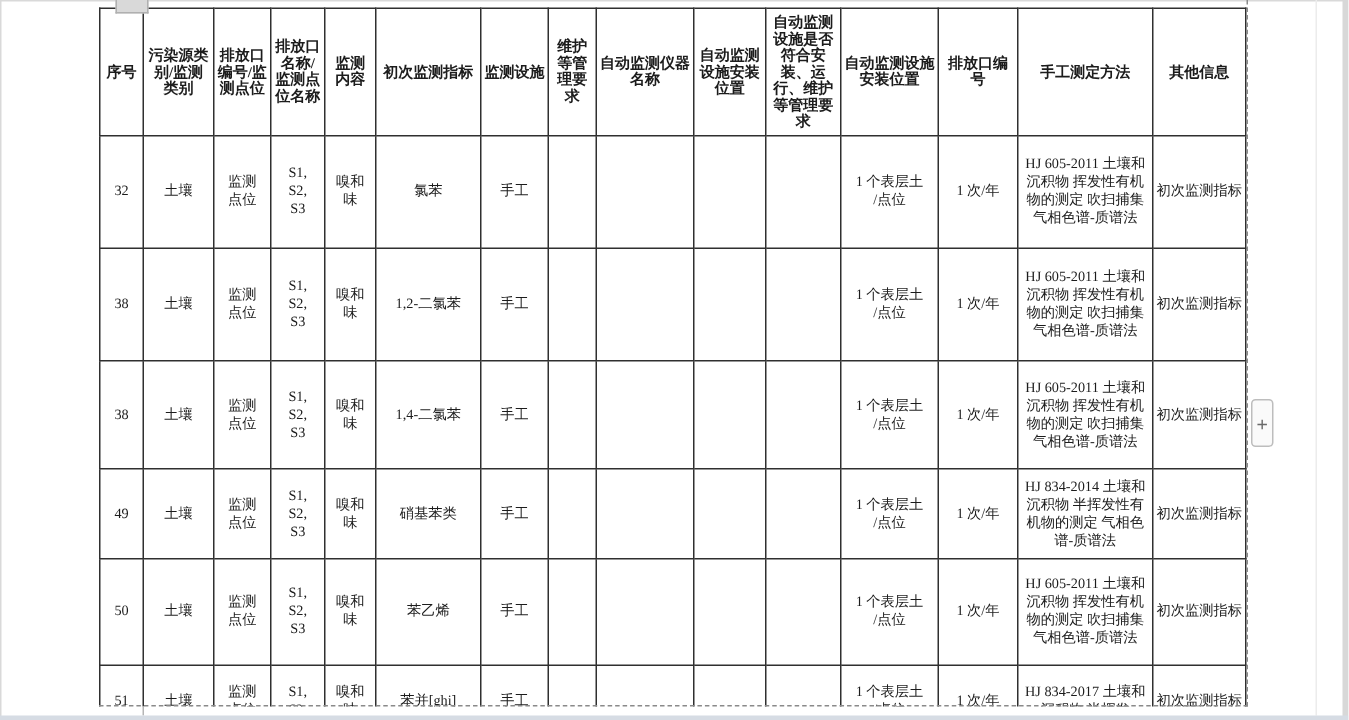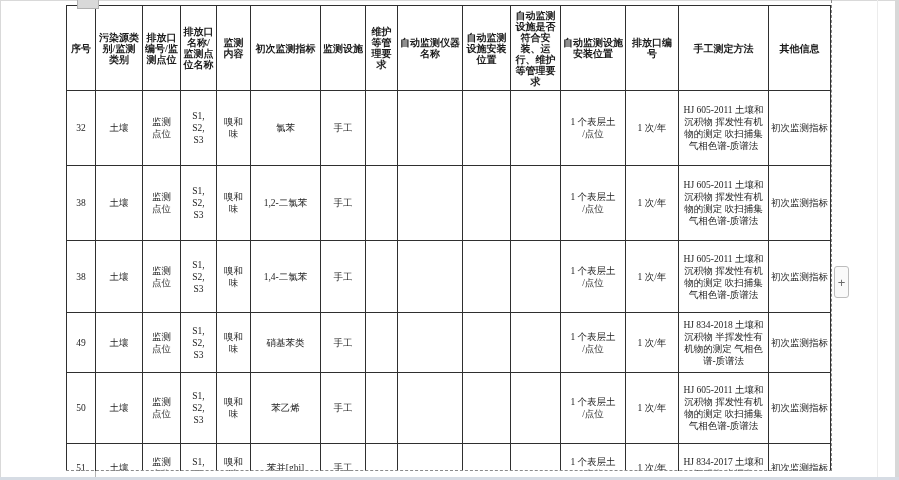--- a/index.html
+++ b/index.html
@@ -165,21 +165,21 @@
 味</td>
         <td>硝基苯类</td>
         <td>手工</td>
         <td></td>
         <td></td>
         <td></td>
         <td></td>
         <td>1 个表层土
 /点位</td>
         <td>1 次/年</td>
-        <td>HJ 834-2018 土壤和沉积物 半挥发性有机物的测定 气相色谱-质谱法</td>
+        <td>HJ 834-2014 土壤和沉积物 半挥发性有机物的测定 气相色谱-质谱法</td>
         <td>初次监测指标</td>
       </tr>
 
       <tr class="r4">
         <td>50</td>
         <td>土壤</td>
         <td>监测
 点位</td>
         <td>S1,
 S2,

